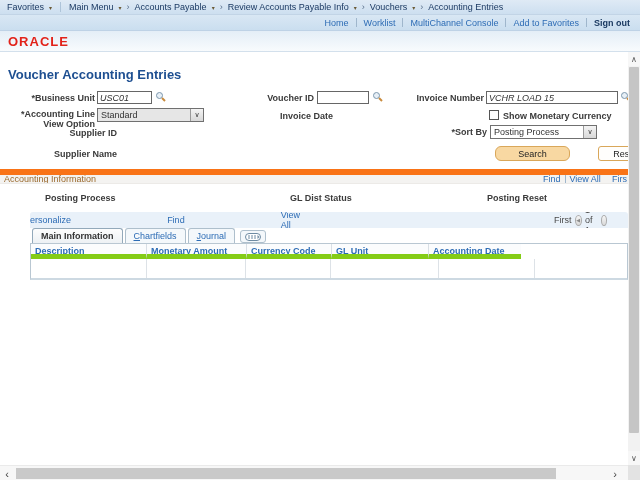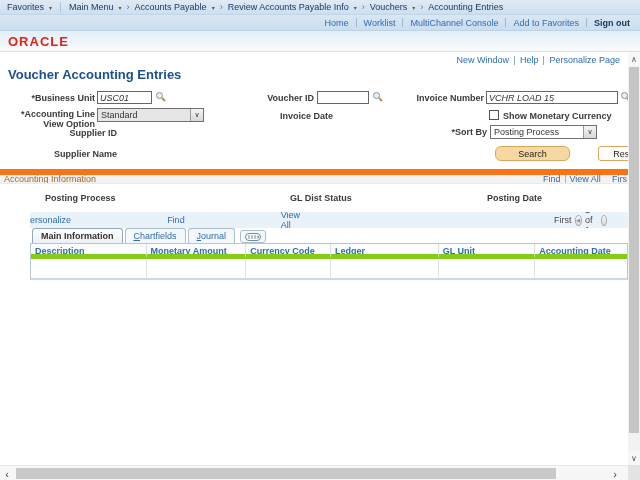--- a/index.html
+++ b/index.html
@@ -143,27 +143,20 @@
   <span class="util-pipe"></span>
   <span class="util-link signout">Sign out</span>
 </div>
 
 <div class="logo-bar">
   <span class="oracle-logo">ORACLE</span>
 </div>
 
 <div class="content">
 
-  <div class="pagelinks">
-    <span class="plink">New Window</span>
-    <span class="ppipe"></span>
-    <span class="plink">Help</span>
-    <span class="ppipe"></span>
-    <span class="plink">Personalize Page</span>
-  </div>
 
   <div class="page-title">Voucher Accounting Entries</div>
 
   <div class="lbl" style="left:0;width:95px;top:41px;">*Business Unit</div>
   <div class="tbox" style="left:97px;top:39px;width:55px;">USC01</div>
   <svg class="lookup" style="left:155px;top:39px;" viewBox="0 0 11 11">
       <circle cx="4.5" cy="4.5" r="3" fill="#e7eff6" stroke="#7c97ad"></circle>
       <line x1="7" y1="7" x2="10" y2="10" stroke="#c98b3e" stroke-width="2"></line>
     </svg>
 
@@ -206,21 +199,21 @@
     <span class="grp-links">
       <span>Find</span>
       <span class="gpipe"></span>
       <span>View All</span>
     </span>
     <span class="grp-first-clip">Firs</span>
   </div>
 
   <div class="fieldrow-lbl" style="left:45px;top:141px;">Posting Process</div>
   <div class="fieldrow-lbl" style="left:290px;top:141px;">GL Dist Status</div>
-  <div class="fieldrow-lbl" style="left:487px;top:141px;">Posting Date</div>
+  <div class="fieldrow-lbl" style="left:487px;top:141px;">Posting Reset</div>
 
   <div class="grid-toolbar">
     <span class="gt-link">Personalize</span>
     <span class="gt-pipe"></span>
     <span class="gt-link">Find</span>
     <span class="gt-pipe"></span>
     <span class="gt-link">View All</span>
     <span class="gt-pipe"></span>
     <svg class="gt-ico" viewBox="0 0 11 10">
         <rect x="1" y="2" width="8" height="7" fill="#eef4fa" stroke="#7c97ad"></rect>
@@ -259,21 +252,20 @@
           <path d="M12.5 2 L14.5 4 L12.5 6 Z" fill="#6d8aa2"></path>
         </svg>
     </div>
   </div>
 
   <div class="grid">
     <div class="g-row">
       <div class="g-hcell w0">Description</div>
       <div class="g-hcell w1">Monetary Amount</div>
       <div class="g-hcell w2">Currency Code</div>
-      <div class="g-hcell w3">Ledger</div>
       <div class="g-hcell w4">GL Unit</div>
       <div class="g-hcell w5">Accounting Date</div>
     </div>
     <div class="g-row">
       <div class="g-cell w0"></div>
       <div class="g-cell w1"></div>
       <div class="g-cell w2"></div>
       <div class="g-cell w3"></div>
       <div class="g-cell w4"></div>
       <div class="g-cell w5"></div>

